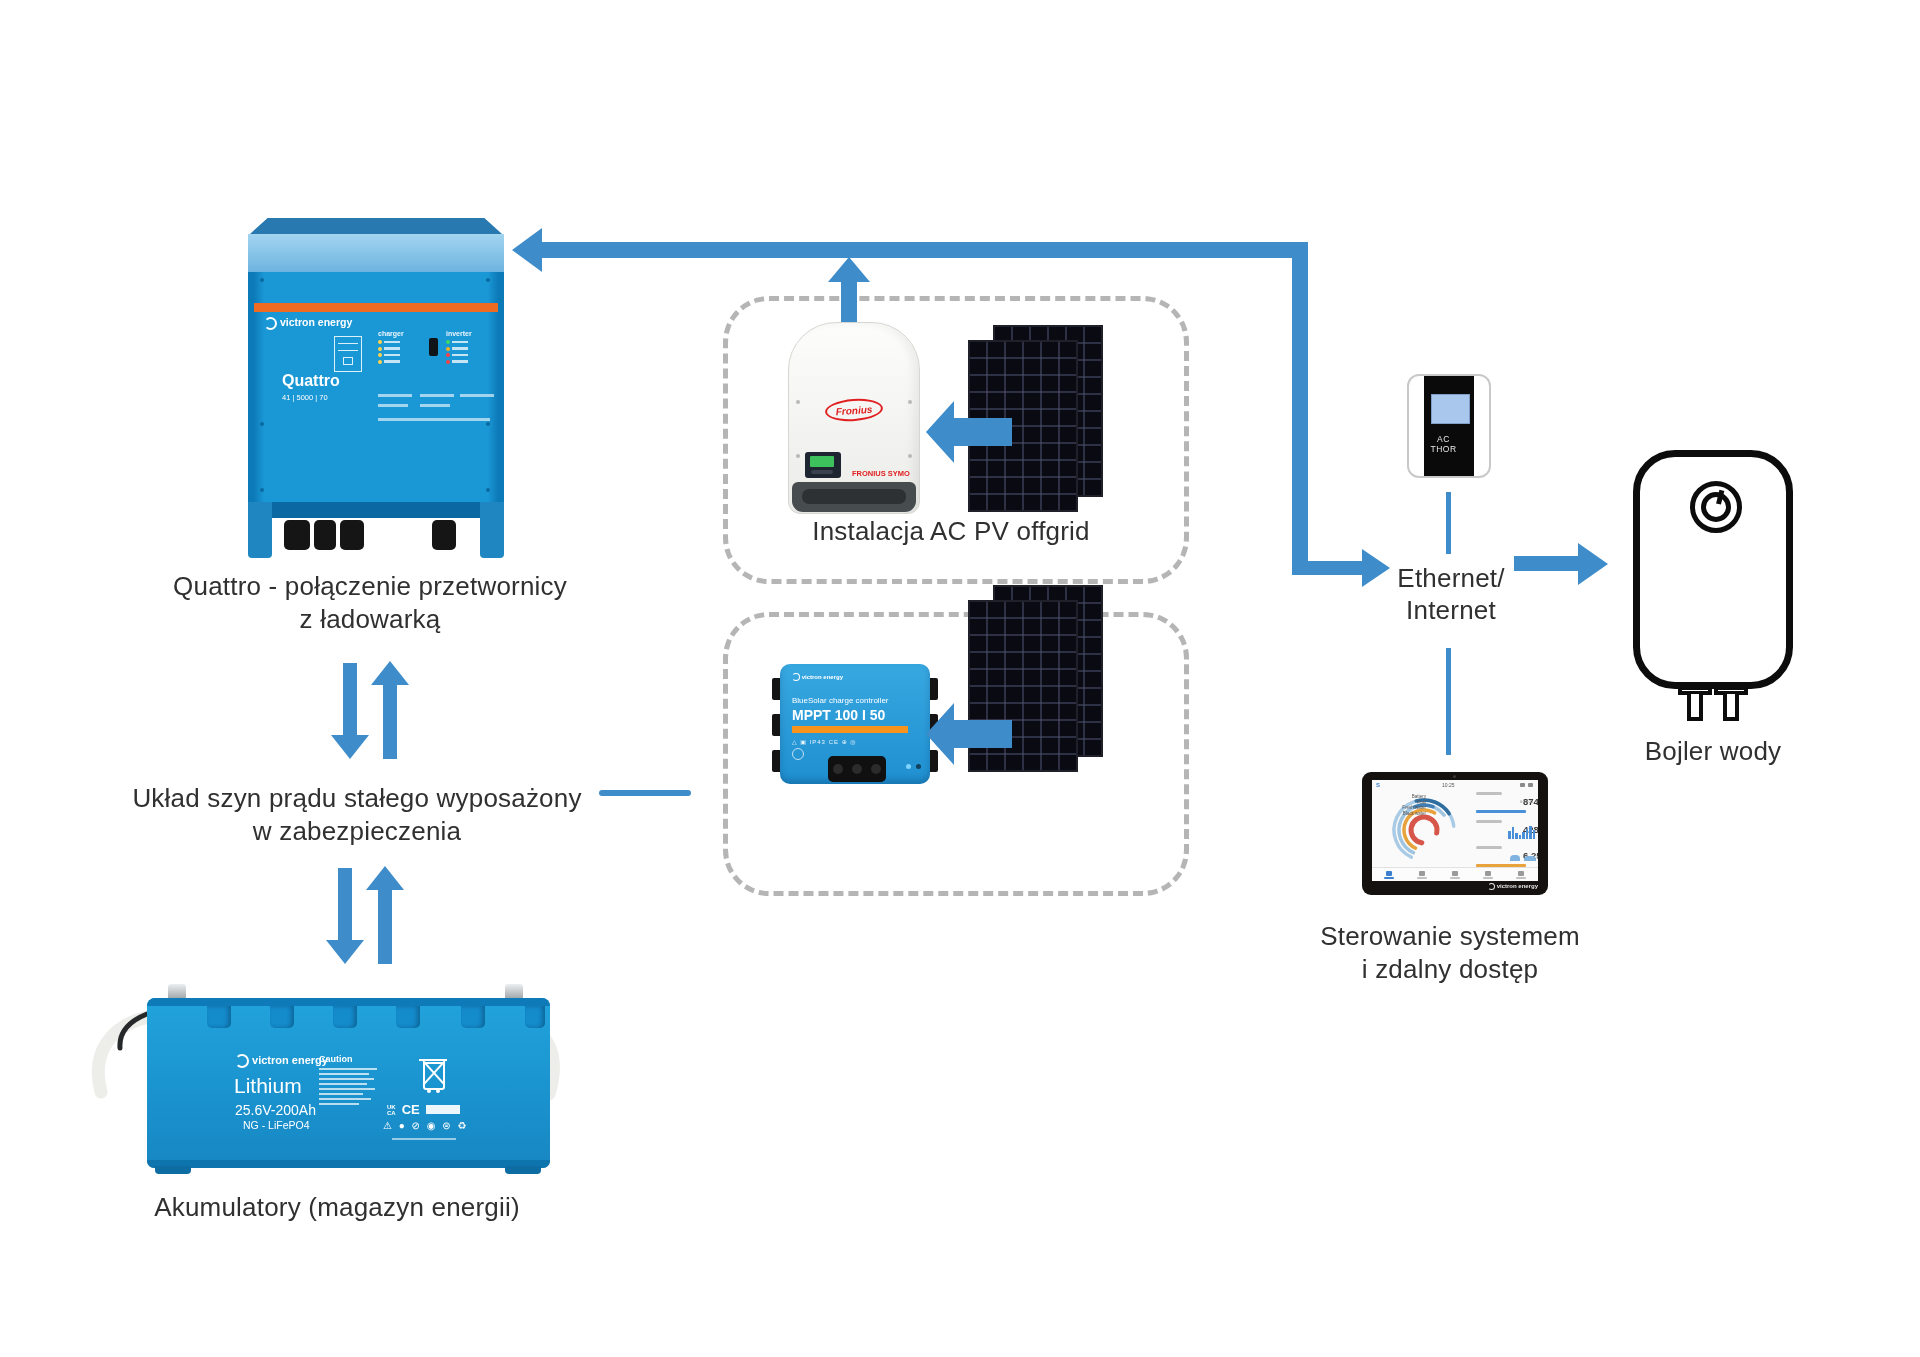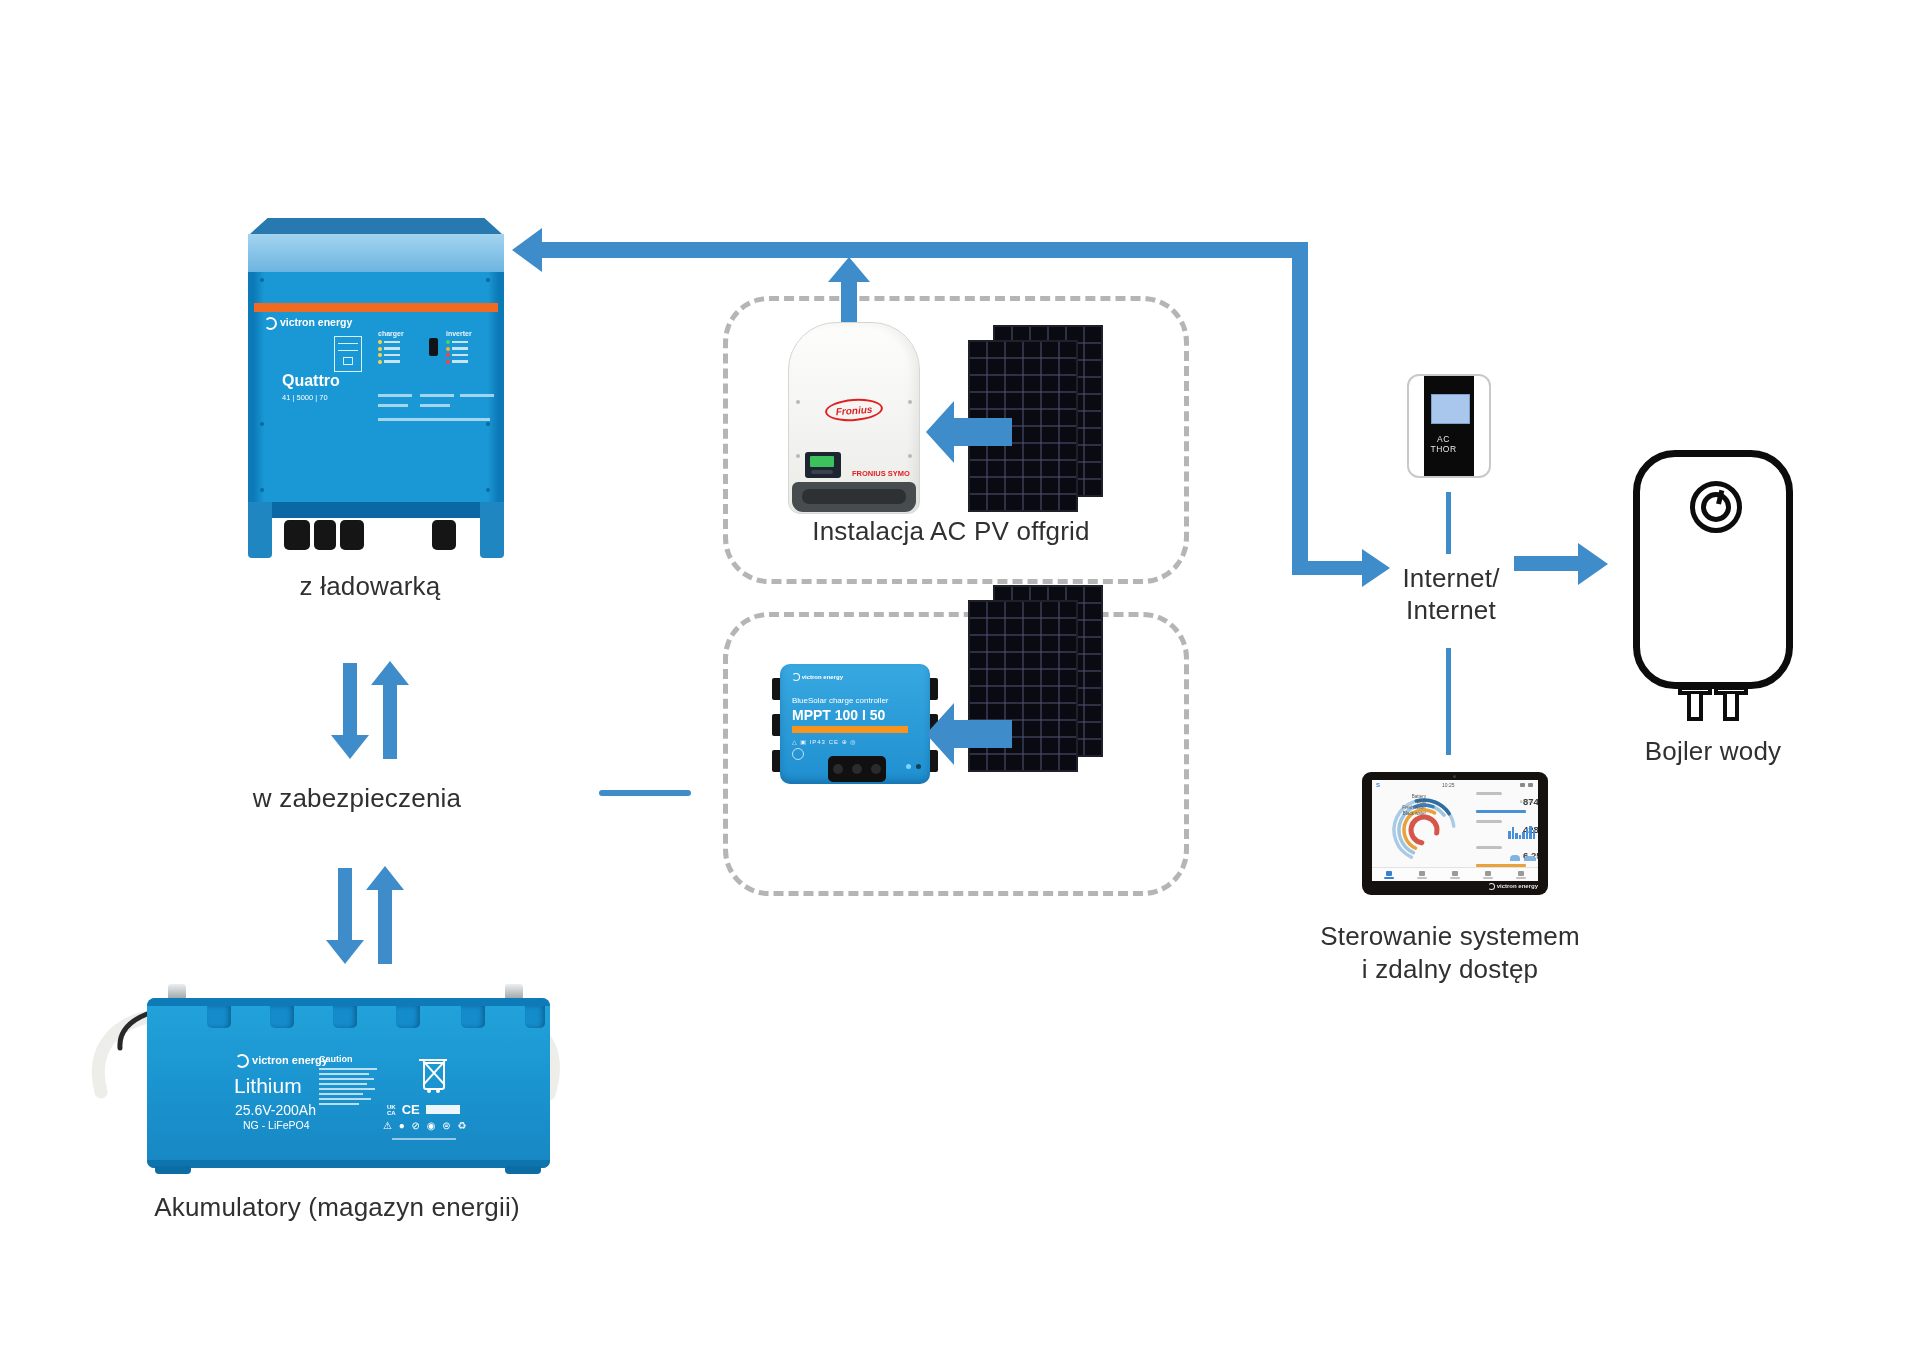--- a/index.html
+++ b/index.html
@@ -146,24 +146,26 @@
     </div>
     <div class="abs" style="left:0;top:286px;width:256px;height:16px;background:#0c68a3;"></div>
     <div class="abs" style="left:0;top:286px;width:24px;height:56px;background:#1f86c2;border-radius:0 0 4px 4px;"></div>
     <div class="abs" style="left:232px;top:286px;width:24px;height:56px;background:#1f86c2;border-radius:0 0 4px 4px;"></div>
     <div class="gland" style="left:36px;width:26px;"></div>
     <div class="gland" style="left:66px;width:22px;"></div>
     <div class="gland" style="left:92px;width:24px;"></div>
     <div class="gland" style="left:184px;width:24px;"></div>
   </div>
   <div class="caption" style="left:120px;top:570px;width:500px;line-height:33px;">
+    <span>Quattro - połączenie przetwornicy</span>
     <span>z ładowarką</span>
   </div>
 
   <div class="caption" style="left:107px;top:782px;width:500px;line-height:33px;">
+    <span>Układ szyn prądu stałego wyposażony</span>
     <span>w zabezpieczenia</span>
   </div>
 
   <div class="abs" style="left:95px;top:978px;width:470px;height:205px;">
     <svg class="abs" style="left:-8px;top:22px;" width="72" height="112" viewBox="0 0 72 112">
       <path d="M66,16 C22,24 4,54 14,92" fill="none" stroke="#ededea" stroke-width="13" stroke-linecap="round"></path>
       <path d="M60,14 C40,22 32,34 33,48" fill="none" stroke="#26282a" stroke-width="5" stroke-linecap="round"></path>
     </svg>
     <svg class="abs" style="left:406px;top:22px;" width="64" height="112" viewBox="0 0 64 112">
       <path d="M6,16 C48,26 60,56 48,94" fill="none" stroke="#ededea" stroke-width="13" stroke-linecap="round"></path>
@@ -277,21 +279,21 @@
   <div class="tri" style="left:926px;top:703px;border-width:31px 28px 31px 0;border-color:transparent #3e8cca transparent transparent;"></div>
   <div class="abs blue" style="left:952px;top:720px;width:60px;height:28px;"></div>
 
   <div class="abs" style="left:1407px;top:374px;width:84px;height:104px;background:#fff;border:2px solid #c9c9c9;border-radius:12px;box-sizing:border-box;overflow:hidden;">
     <div class="abs" style="left:15px;top:0;width:50px;height:100px;background:#0a0a0a;"></div>
     <div class="abs" style="left:22px;top:18px;width:37px;height:28px;background:#a9c6ec;border:1px solid #7f9fc9;"></div>
     <div class="abs" style="left:15px;top:58px;width:39px;text-align:center;color:#e8e8e8;font-size:8.5px;letter-spacing:.5px;">AC THOR</div>
   </div>
 
   <div class="caption" style="left:1341px;top:562px;width:220px;line-height:32px;">
-    <span>Internet/</span>
+    <span>Ethernet/</span>
     <span>Internet</span>
   </div>
 
   <div class="abs" style="left:1633px;top:450px;width:160px;height:239px;border:7px solid #0c0c0c;border-radius:42px;box-sizing:border-box;background:#fff;">
     <div class="abs" style="left:50px;top:24px;width:52px;height:52px;border:5px solid #0c0c0c;border-radius:50%;box-sizing:border-box;">
       <div style="position:absolute;left:6px;top:6px;width:30px;height:30px;border:5px solid #0c0c0c;border-radius:50%;box-sizing:border-box;"></div>
       <div style="position:absolute;left:21px;top:4px;width:5px;height:14px;background:#0c0c0c;transform:rotate(14deg);transform-origin:50% 100%;"></div>
     </div>
   </div>
   <div class="abs" style="left:1678px;top:686px;width:34px;height:36px;">

